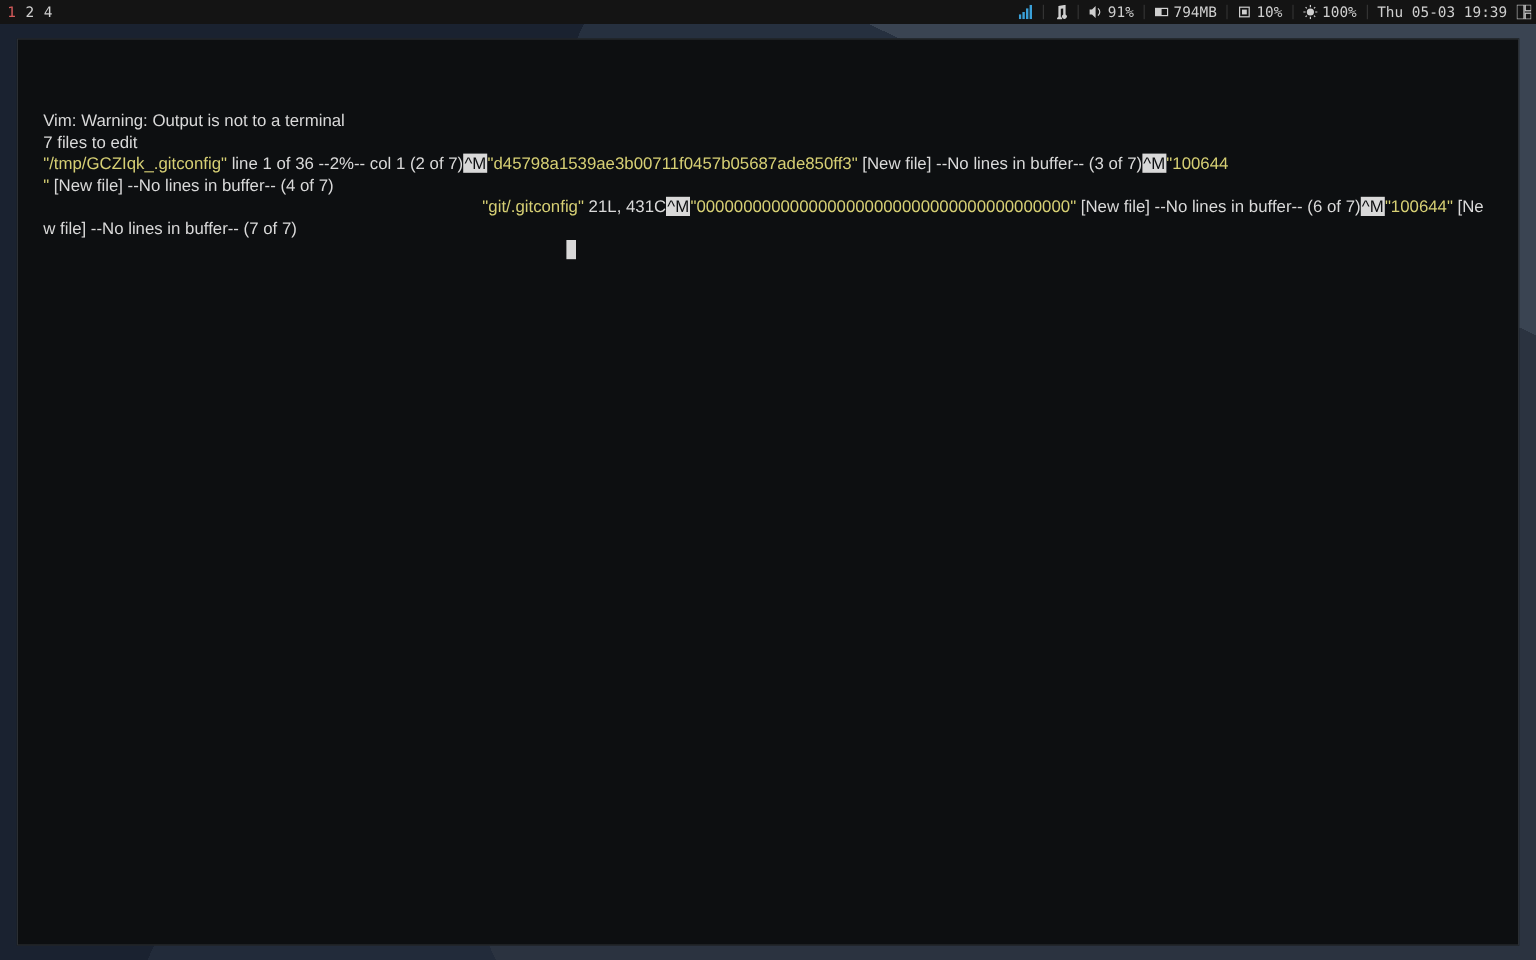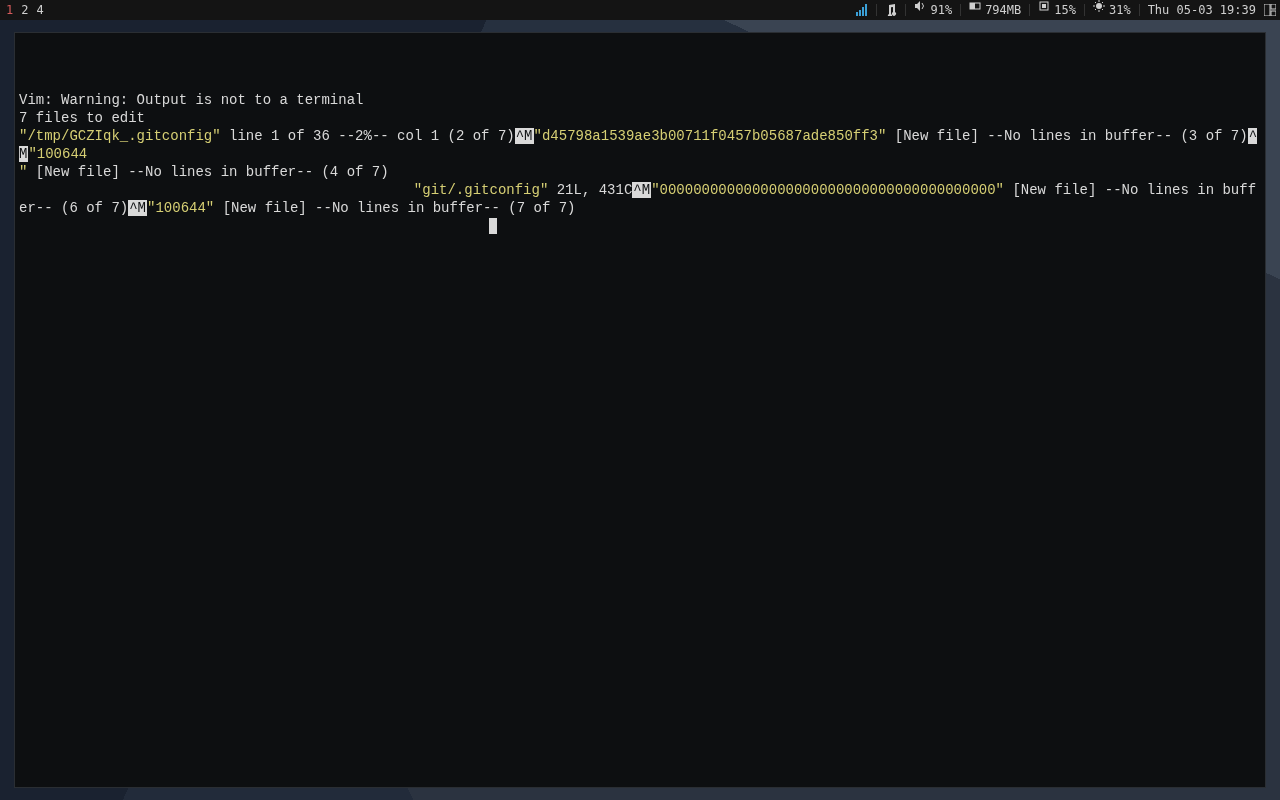--- a/index.html
+++ b/index.html
@@ -26,37 +26,37 @@
     background: #141414;
     color: #cfcfcf;
     font-size: 12px; line-height: 20px;
     display: flex; justify-content: space-between;
     padding: 0 4px;
   }
   .bar .left, .bar .right { display: flex; align-items: center; gap: 8px; }
   .bar .tags { display: flex; gap: 8px; padding-left: 2px; }
   .bar .tags span { color: #cfcfcf; cursor: pointer; }
   .bar .tags span.active { color: #d65b5b; }
-  .bar .item { display: inline-flex; align-items: flex-start; gap: 4px; }
+  .bar .item { display: inline-flex; align-items: center; gap: 4px; }
   .bar .item svg { display: block; }
   .bar .sep { width: 1px; height: 12px; background: #333; }
 
   
   .termwin {
     position: absolute;
     left: 14px; right: 14px; top: 32px; height: 756px;
     background: #0d0f11;
     border: 1px solid #2a2e33;
   }
   .term {
     position: absolute; inset: 0;
-    padding: 4px 4px;
+    padding: 4px 21px;
     color: #d9d9d9;
     font-size: 14px; line-height: 18px;
-    font-family: Liberation Mono, monospace;
+    font-family: Liberation Sans, sans-serif;
     white-space: pre-wrap;
     word-break: break-all;
   }
   .term .q { color: #d6cf74; }            
   .term .inv {
     background: #d9d9d9; color: #0d0f11;
     padding: 0 1px;
   }
   .term .plain { color: #d9d9d9; }
   .cursor {
@@ -109,38 +109,38 @@
         <rect x="1" y="3" width="5" height="6" fill="#cfcfcf"></rect>
       </svg>
       <span>794MB</span>
     </span>
     <span class="sep"></span>
     <span class="item">
       <svg width="12" height="12" viewBox="0 0 12 12">
         <rect x="2" y="2" width="8" height="8" fill="none" stroke="#cfcfcf"></rect>
         <rect x="4" y="4" width="4" height="4" fill="#cfcfcf"></rect>
       </svg>
-      <span>15%</span>
+      <span>10%</span>
     </span>
     <span class="sep"></span>
     <span class="item">
       <svg width="12" height="12" viewBox="0 0 12 12">
         <circle cx="6" cy="6" r="3" fill="#cfcfcf"></circle>
         <g stroke="#cfcfcf" stroke-width="1">
           <line x1="6" y1="0" x2="6" y2="2"></line>
             <line x1="6" y1="10" x2="6" y2="12"></line>
           <line x1="0" y1="6" x2="2" y2="6"></line>
             <line x1="10" y1="6" x2="12" y2="6"></line>
           <line x1="2" y1="2" x2="3" y2="3"></line>
             <line x1="9" y1="9" x2="10" y2="10"></line>
           <line x1="2" y1="10" x2="3" y2="9"></line>
             <line x1="9" y1="3" x2="10" y2="2"></line>
         </g>
       </svg>
-      <span>31%</span>
+      <span>100%</span>
     </span>
     <span class="sep"></span>
     <span class="item">
       <span>Thu 05-03 19:39</span>
     </span>
     <span class="item">
       <svg width="12" height="12" viewBox="0 0 12 12">
         <rect x="0" y="0" width="6" height="12" fill="none" stroke="#cfcfcf"></rect>
         <rect x="7" y="0" width="5" height="5" fill="none" stroke="#cfcfcf"></rect>
         <rect x="7" y="7" width="5" height="5" fill="none" stroke="#cfcfcf"></rect>

